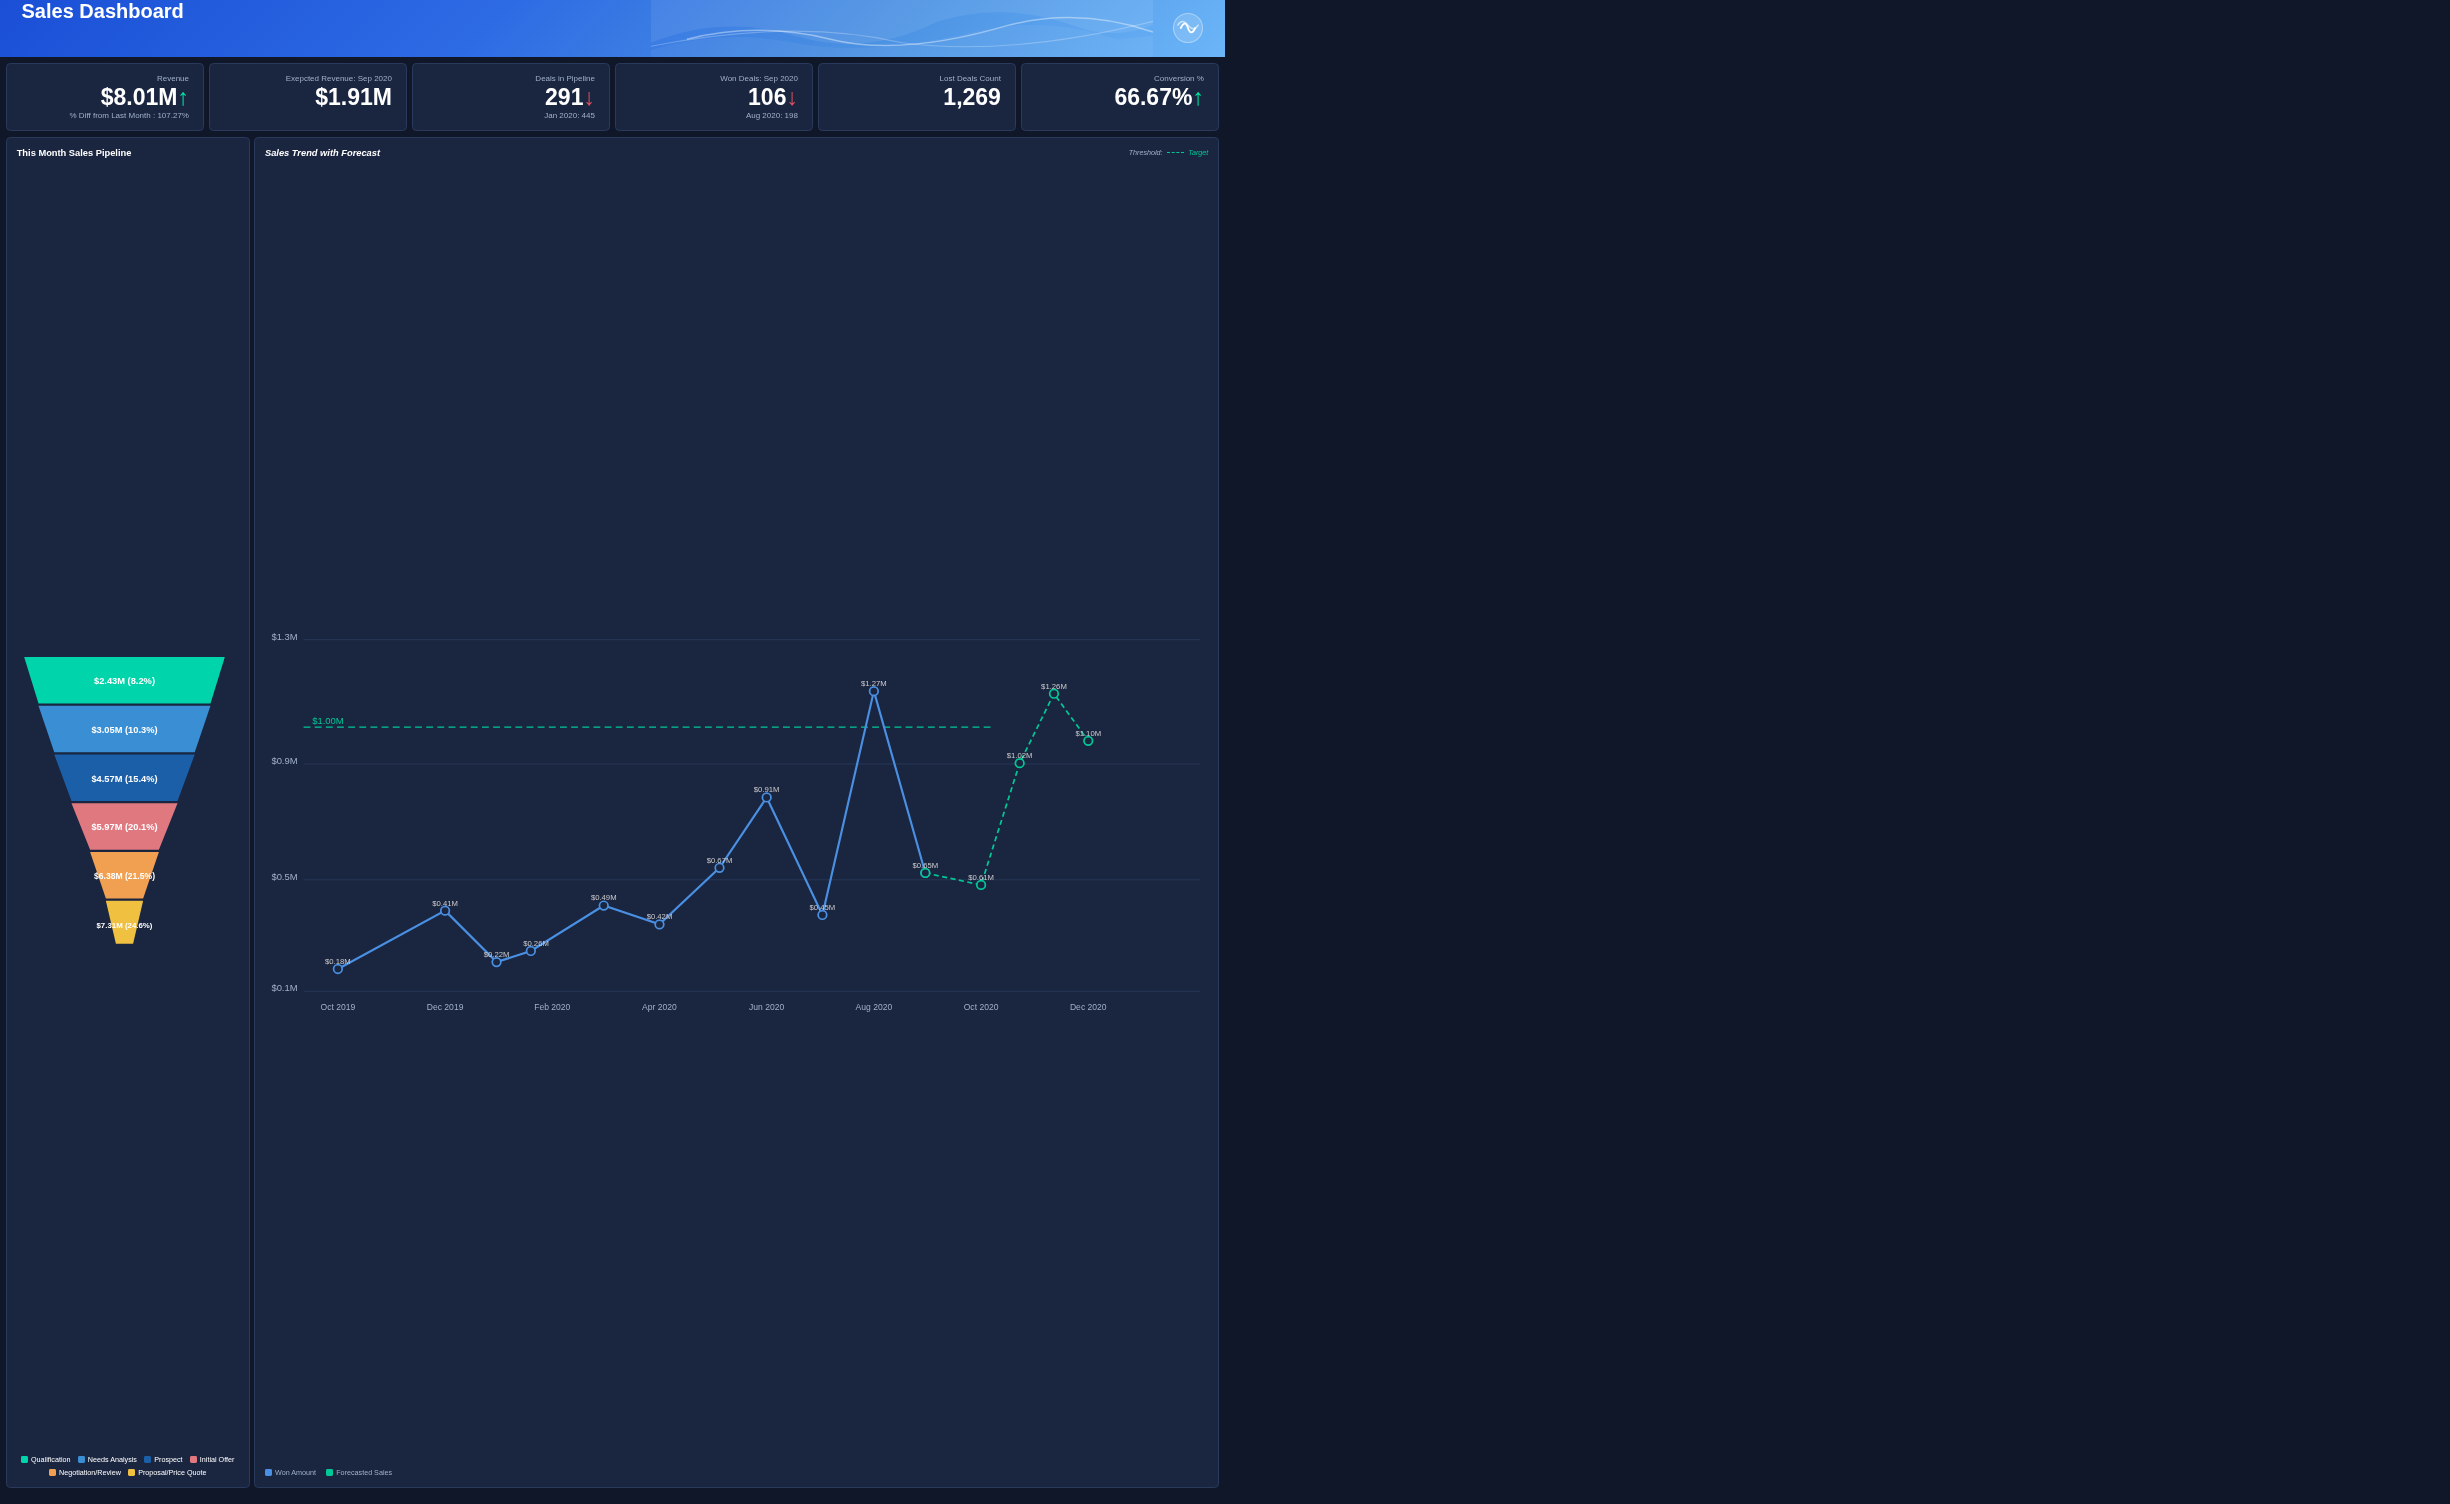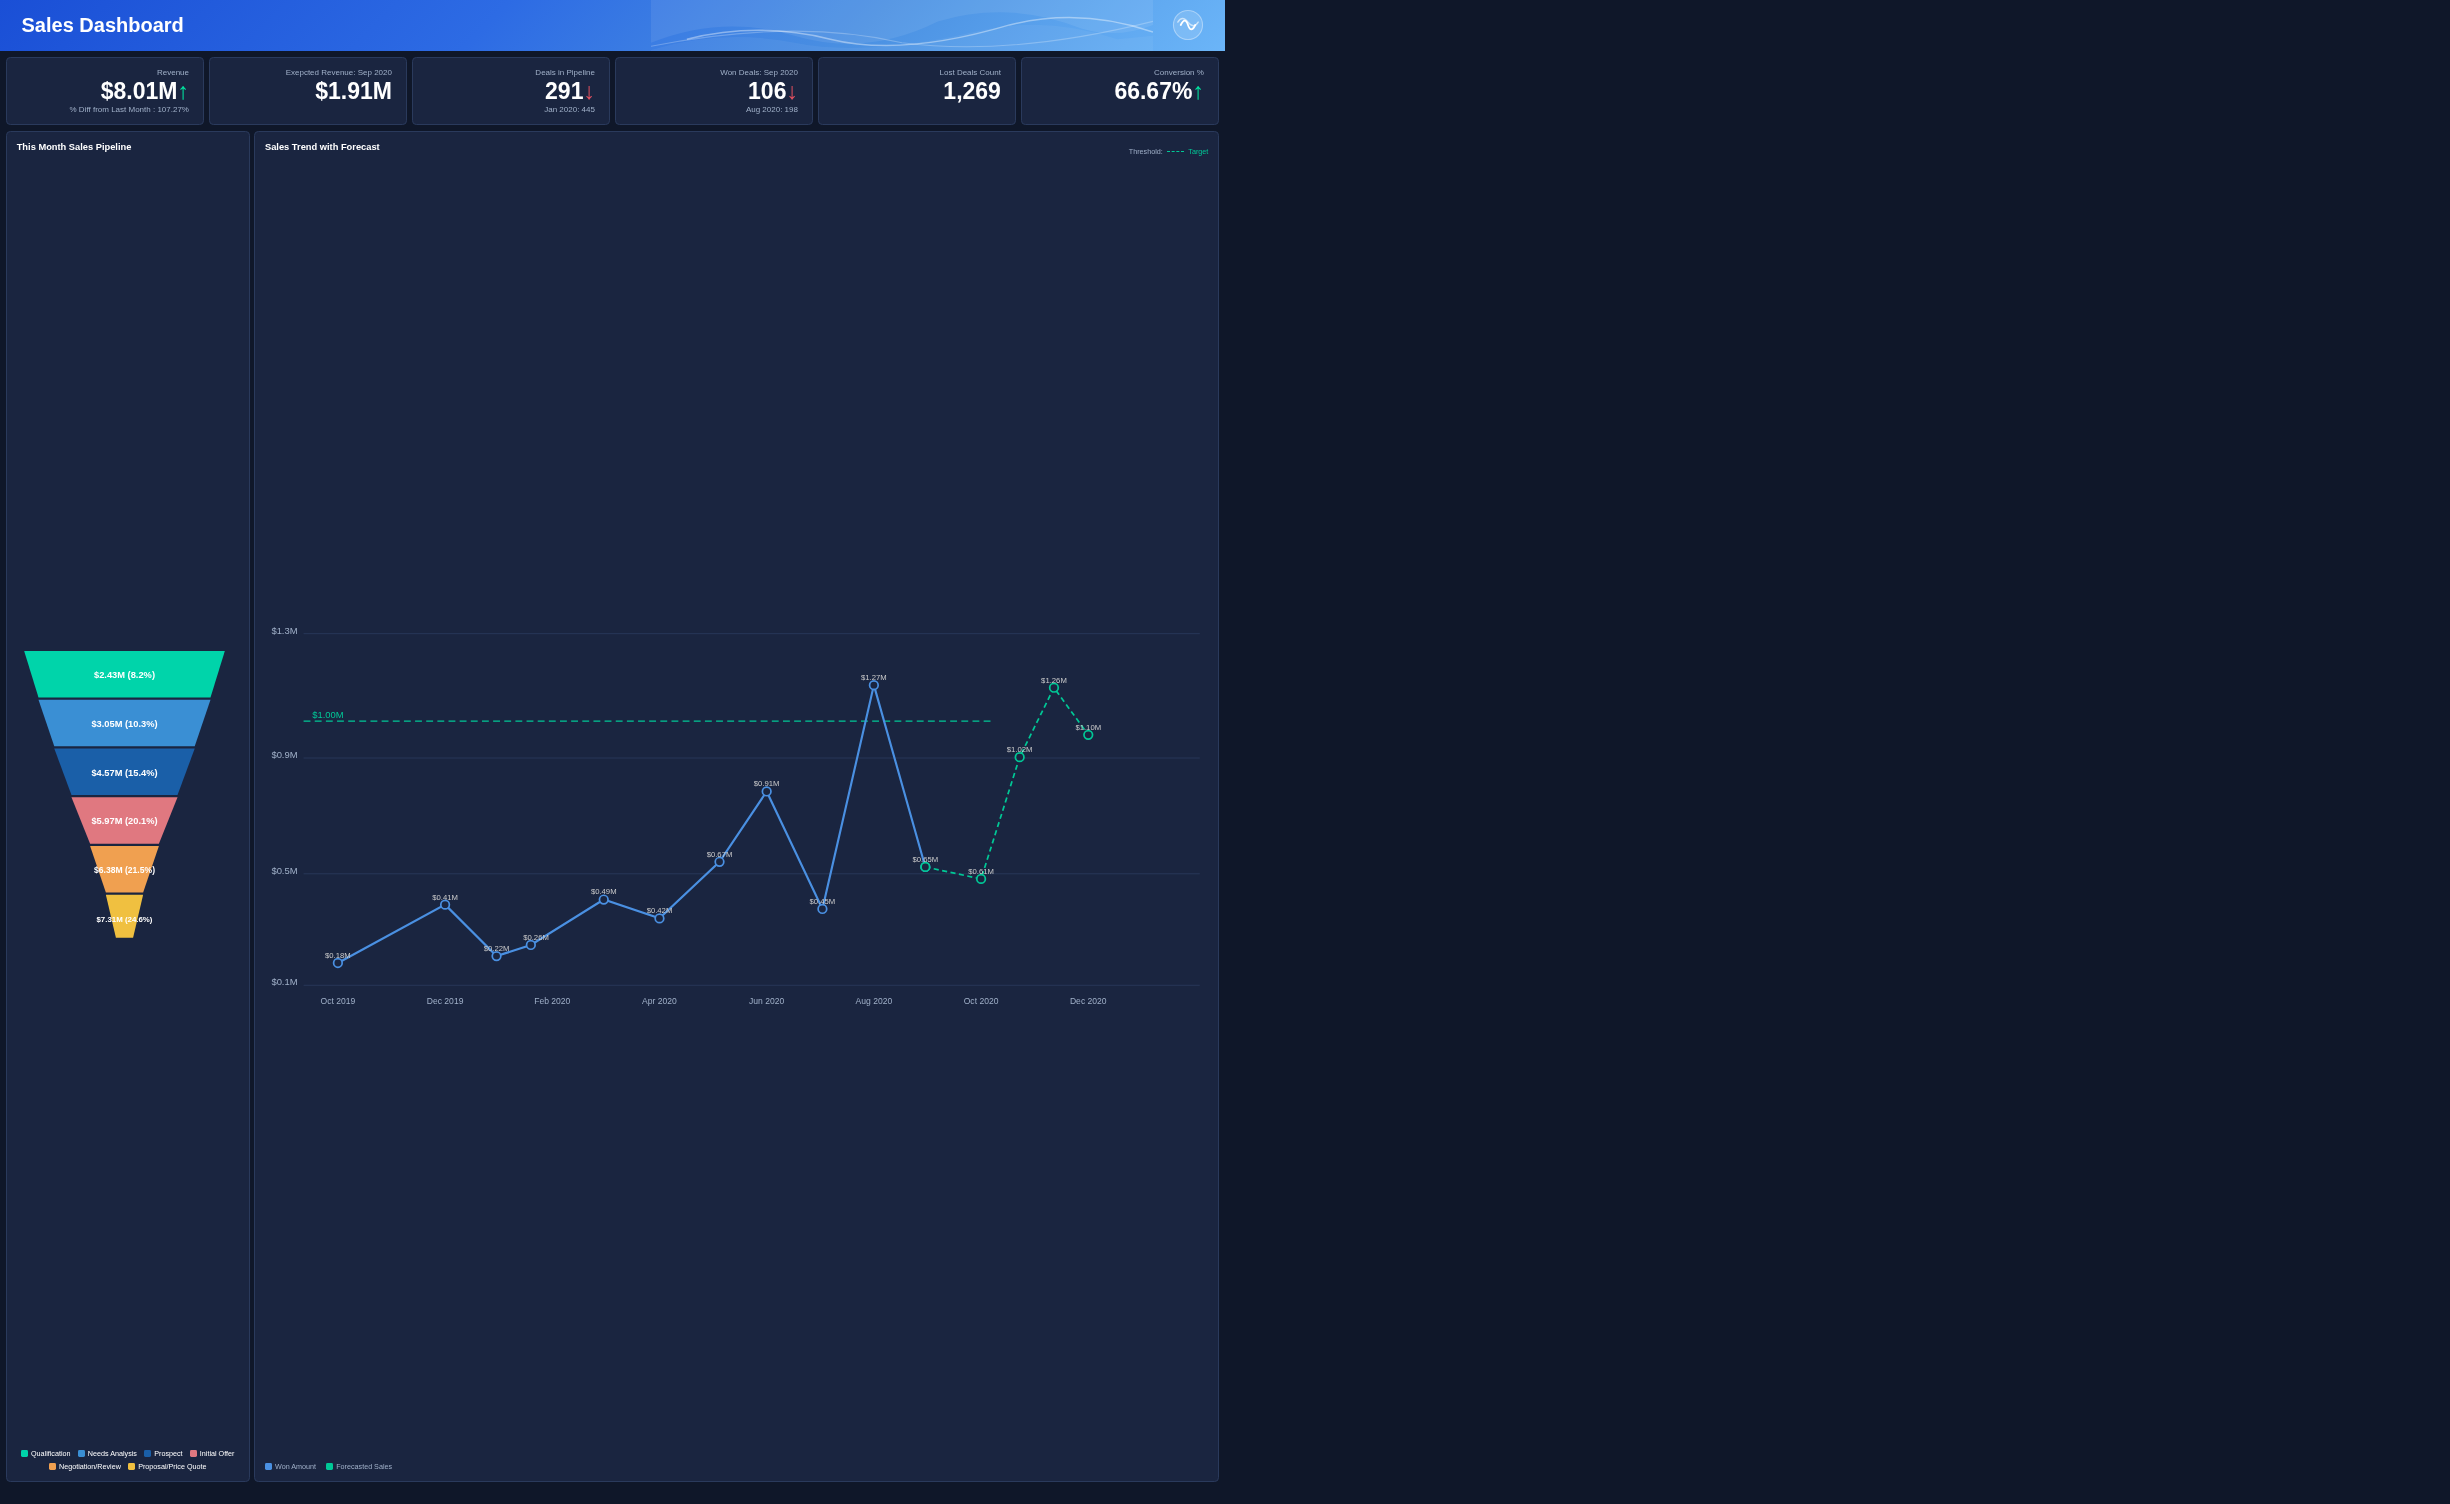--- a/index.html
+++ b/index.html
@@ -8,23 +8,23 @@
       font-family: 'Segoe UI', Arial, sans-serif;
       color: #fff;
       width: 1225px;
       min-height: 752px;
       overflow: hidden;
     }
 
     
     .header {
       background: linear-gradient(135deg, #1a4fd6 0%, #2d6be4 40%, #4a90e2 70%, #6bb5f8 100%);
-      height: 51px;
-      display: flex;
-      align-items: center;
+      height: 57px;
+      display: flex;
+      align-items: flex-start;
       padding: 0 21.5px;
       position: relative;
       overflow: hidden;
     }
     .header-title {
       font-size: 20px;
       font-weight: 700;
       color: #fff;
       z-index: 2;
     }
@@ -138,22 +138,23 @@
       border: 0.7px solid #2a3a5c;
       border-radius: 4.3px;
       padding: 10px;
       flex: 1;
       display: flex;
       flex-direction: column;
     }
     .chart-header {
       display: flex;
       justify-content: space-between;
-      align-items: center;
+      align-items: flex-start;
       margin-bottom: 5.7px;
+      font-style: italic;
     }
     .chart-legend {
       display: flex;
       gap: 10px;
       font-size: 7.2px;
       color: #a0b0c8;
     }
     .chart-area {
       flex: 1;
       position: relative;

